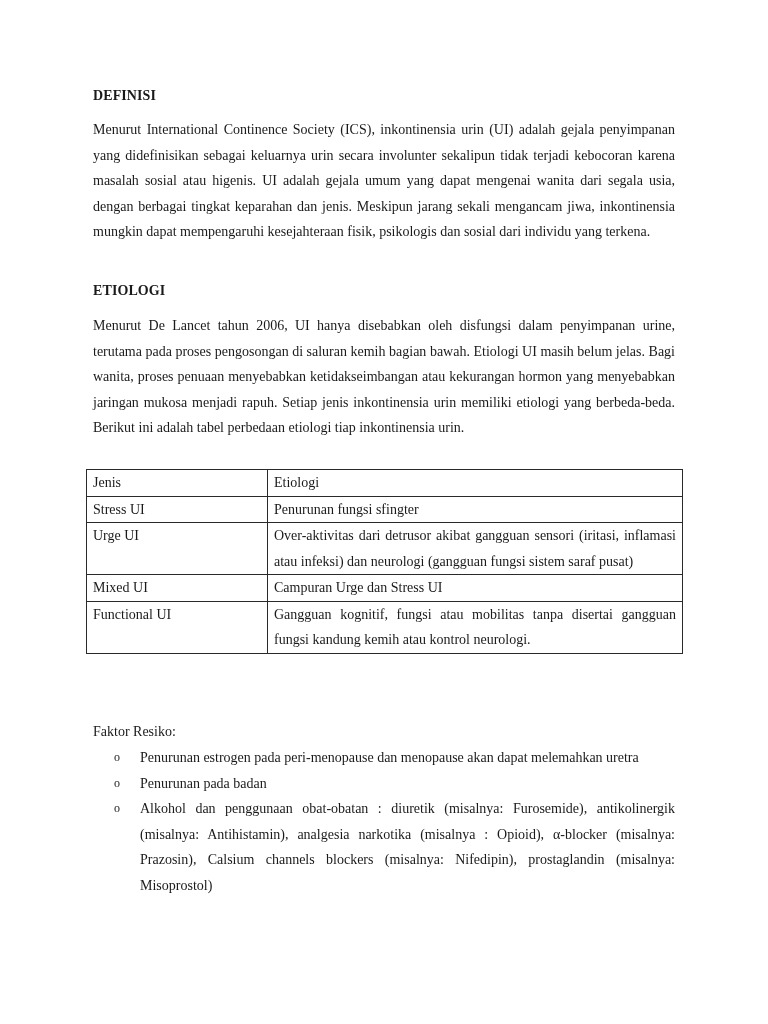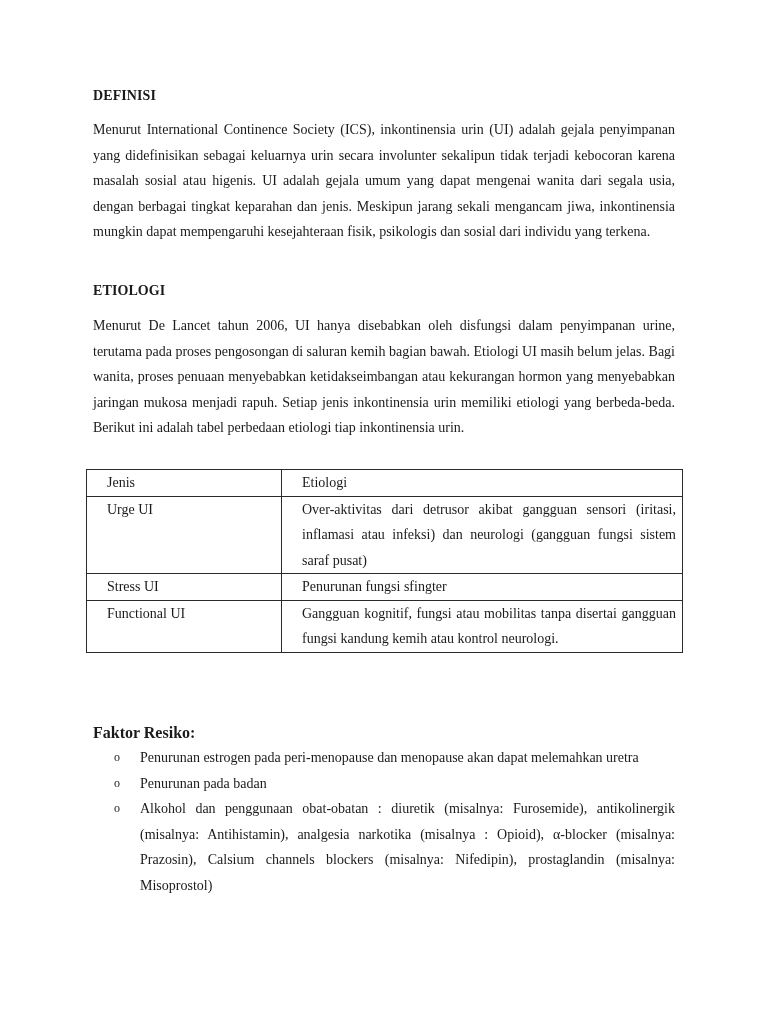--- a/index.html
+++ b/index.html
@@ -16,29 +16,29 @@
     .para {
       position: absolute; left: 93px; width: 582px;
       line-height: 25.5px; text-align: justify; font-size: 14px;
     }
     table.etio {
       position: absolute; left: 86px; top: 469px; width: 597px;
       border-collapse: collapse; font-size: 14px;
     }
     table.etio td {
       border: 1.3px solid #2a2a2a; vertical-align: top;
-      padding: 0 6px 0 20px; line-height: 25.5px;
+      padding: 0 6px 0 6px; line-height: 25.5px;
     }
     table.etio td.c1 { width: 168px; }
     table.etio td.c2 { text-align: justify; }
     table.etio td.c2.nowrap { white-space: nowrap; }
     .row-h { height: 24px; }
     em { font-style: italic; }
     .faktor-title {
-      position: absolute; left: 93px; top: 724px; font-weight: bold; font-size: 16px;
+      position: absolute; left: 93px; top: 724px; font-weight: normal; font-size: 14px;
     }
     ul.risks {
       position: absolute; left: 93px; top: 745px; width: 582px;
       margin: 0; padding: 0; list-style: none;
     }
     ul.risks li {
       position: relative; padding-left: 47px; line-height: 25.5px;
       text-align: justify; font-size: 14px;
     }
     ul.risks li .bullet {
@@ -56,26 +56,30 @@
   <div class="heading" style="top:283px;">ETIOLOGI</div>
   <div class="para" style="top:313px;">Menurut De Lancet tahun 2006, UI hanya disebabkan oleh disfungsi dalam penyimpanan urine, terutama pada  proses pengosongan di saluran kemih bagian bawah. Etiologi UI masih belum jelas. Bagi wanita, proses penuaan menyebabkan ketidakseimbangan atau kekurangan hormon yang menyebabkan jaringan mukosa menjadi rapuh. Setiap jenis inkontinensia urin memiliki etiologi yang berbeda-beda. Berikut ini adalah tabel perbedaan etiologi tiap inkontinensia urin.</div>
 
   <table class="etio">
     <tbody>
         <tr class="row-h">
       <td class="c1">Jenis</td>
       <td class="c2">Etiologi</td>
     </tr>
     <tr>
+      <td class="c1">Stress UI</td>
+      <td class="c2">Penurunan fungsi sfingter</td>
+    </tr>
+    <tr>
       <td class="c1">Urge UI</td>
       <td class="c2">Over-aktivitas dari detrusor akibat gangguan sensori (iritasi, inflamasi atau infeksi) dan neurologi (gangguan fungsi sistem saraf pusat)</td>
     </tr>
     <tr>
-      <td class="c1">Stress UI</td>
-      <td class="c2">Penurunan fungsi sfingter</td>
+      <td class="c1">Mixed UI</td>
+      <td class="c2">Campuran Urge dan Stress UI</td>
     </tr>
     <tr>
       <td class="c1">Functional UI</td>
       <td class="c2">Gangguan kognitif, fungsi atau mobilitas tanpa disertai gangguan fungsi kandung kemih atau kontrol neurologi.</td>
     </tr>
   </tbody>
     </table>
 
   <div class="faktor-title">Faktor Resiko:</div>
   <ul class="risks">

